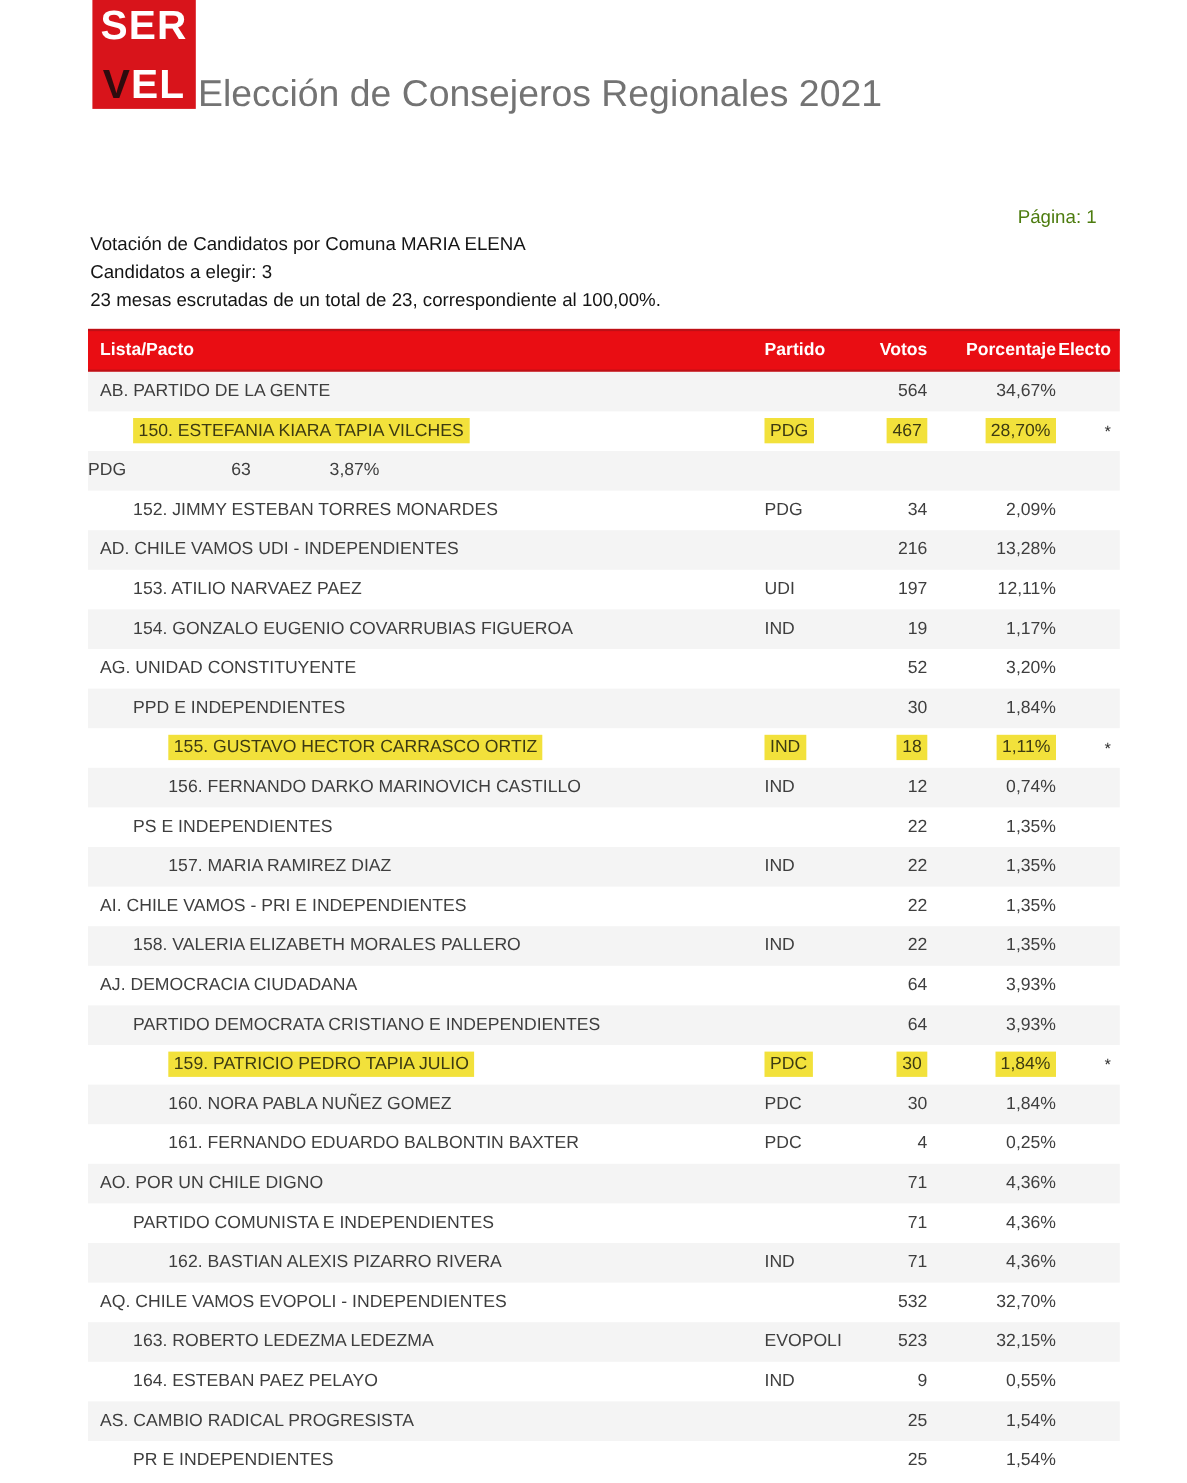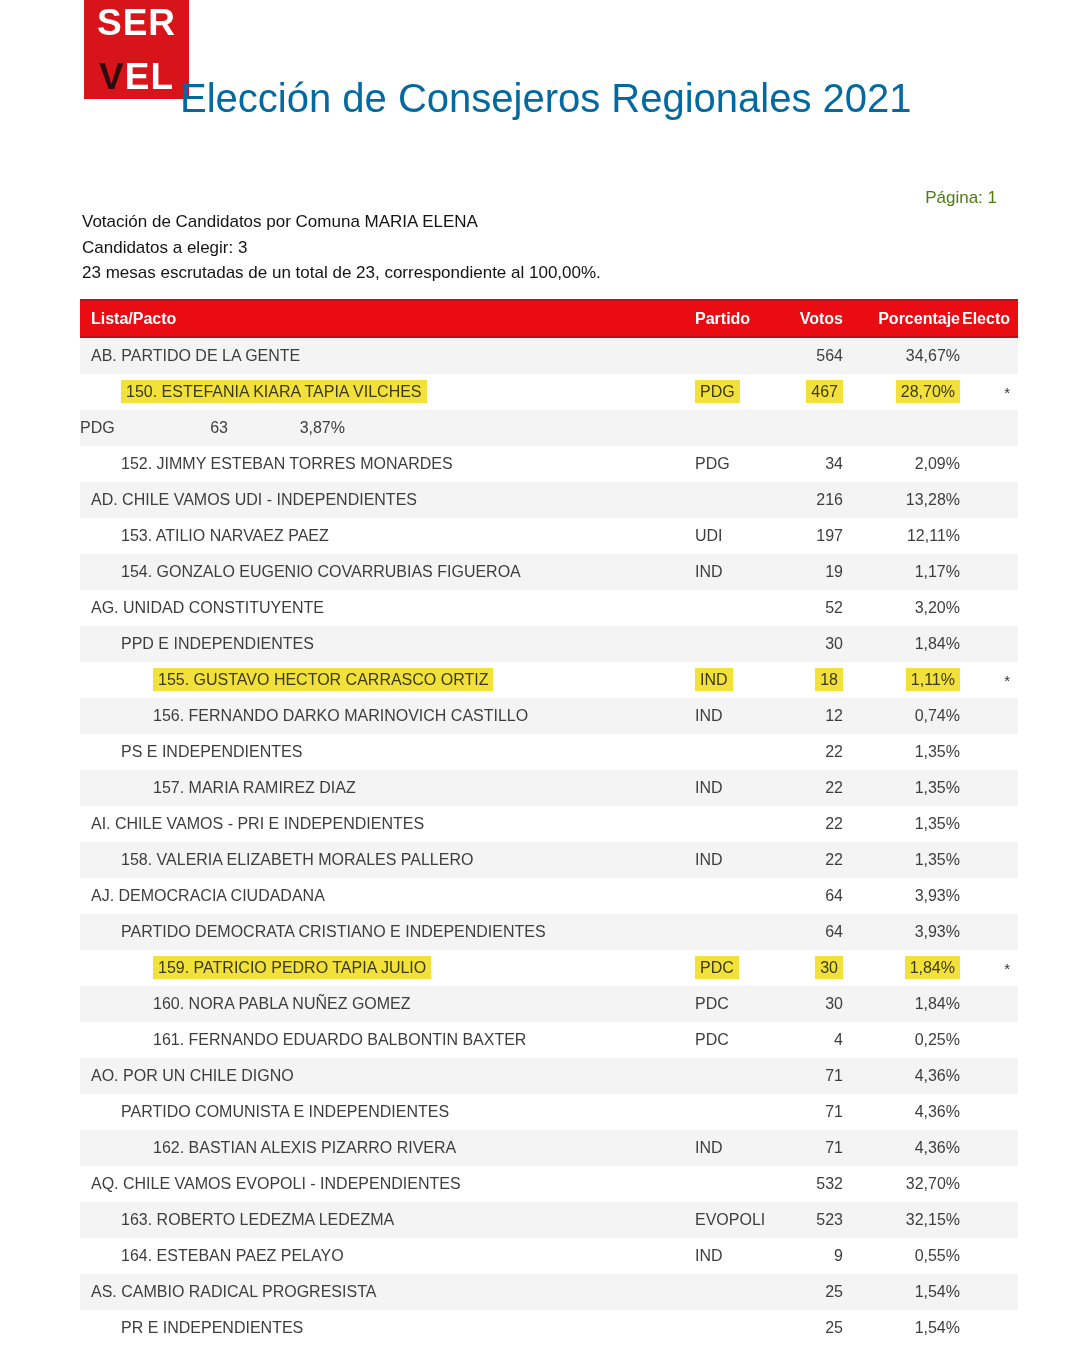--- a/index.html
+++ b/index.html
@@ -12,35 +12,35 @@
   }
   *{margin:0;padding:0;box-sizing:border-box;}
   html,body{background:#ffffff;}
   body{
     width:1079px;height:1348px;position:relative;overflow:hidden;
     font-family:"Liberation Sans","DejaVu Sans",sans-serif;
     color:var(--text);
   }
   
   .logo{
-    position:absolute;left:84px;top:0;width:105px;height:99px;
+    position:absolute;left:84px;top:0;width:94px;height:99px;
     background:var(--brand-red);
     display:flex;flex-direction:column;align-items:center;justify-content:center;
     padding-top:1px;
     gap:20px;
   }
   .logo .line{
     font-weight:bold;font-size:37px;line-height:0.92;letter-spacing:1px;
     color:#ffffff;
   }
   .logo .v-dark{color:#2d0b0e;}
   
   .page-title{
-    position:absolute;left:180px;top:76px;
-    font-size:40px;color:#0369a1;white-space:nowrap;
+    position:absolute;left:180px;top:66px;
+    font-size:34px;color:#737373;white-space:nowrap;
   }
   .page-number{
     position:absolute;right:82px;top:188px;
     font-size:17px;color:#4d7c0f;
   }
   .meta{
     position:absolute;left:82px;top:209px;
     font-size:17px;color:#141414;line-height:25.5px;
   }
   

